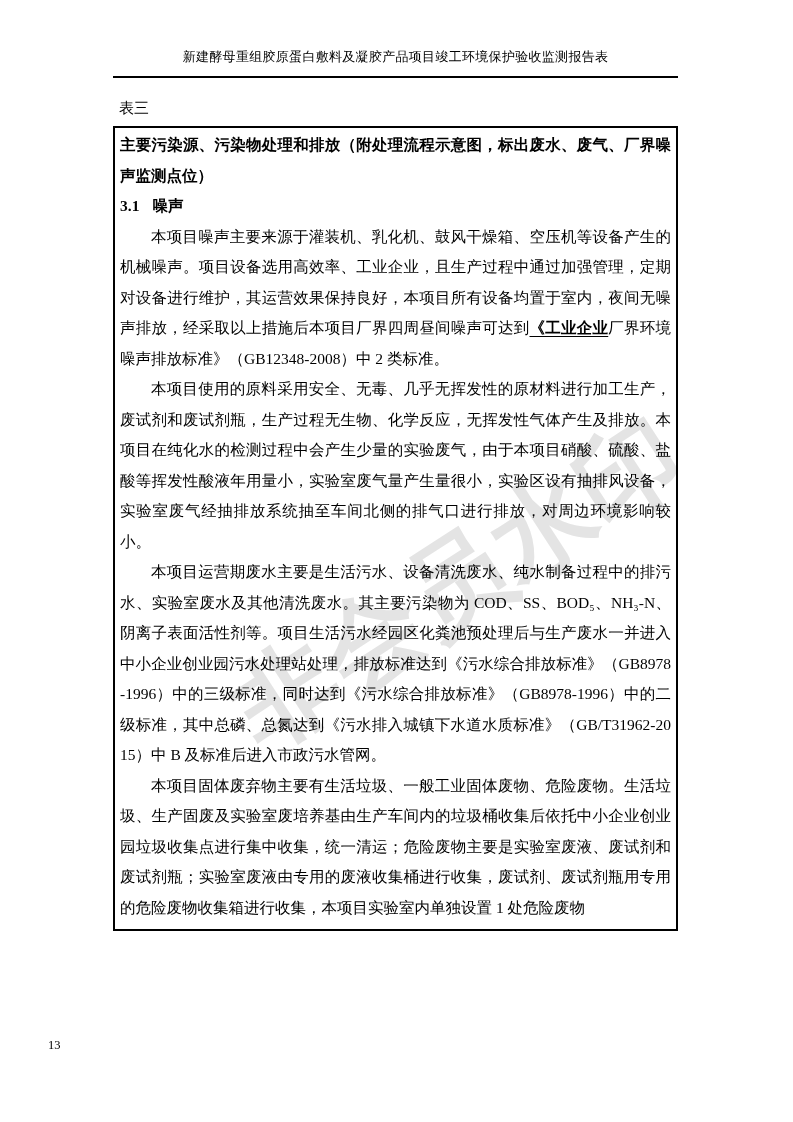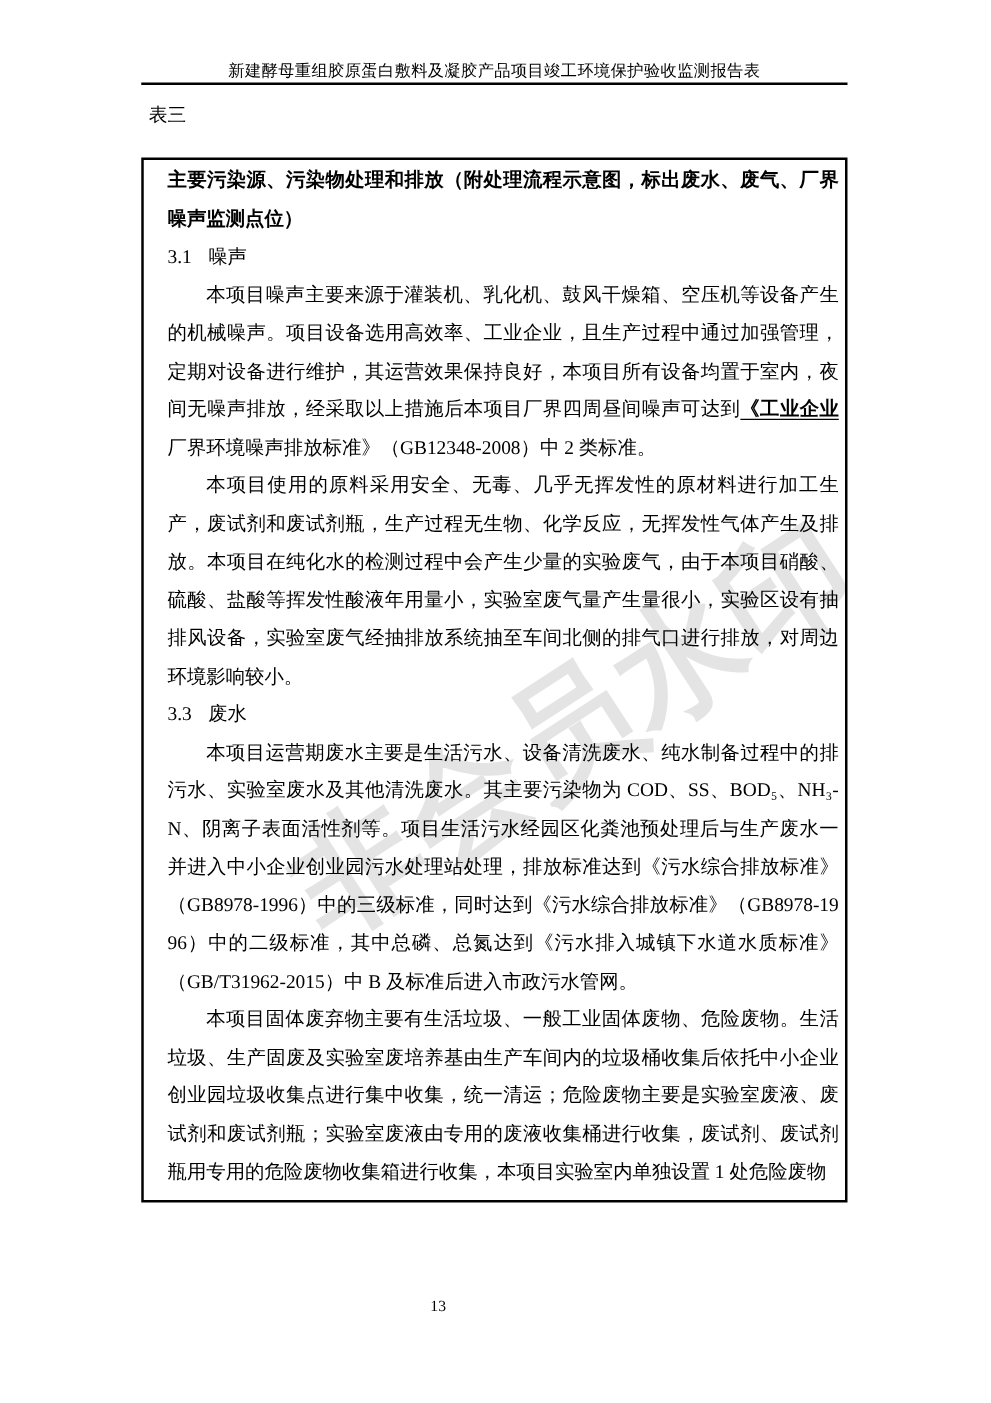--- a/index.html
+++ b/index.html
@@ -16,55 +16,55 @@
     color: #000000;
   }
   .layer { position: absolute; z-index: 1; }
 
   
   .doc-header {
     left: 113px;
     top: 48px;
     width: 565px;
     border-bottom: 2px solid #000;
-    padding-bottom: 0;
+    padding-bottom: 10px;
     text-align: center;
   }
   .doc-header .header-title {
     font-size: 13px;
     letter-spacing: 0.3px;
     white-space: nowrap;
   }
 
   
   .table-label {
     left: 119px;
-    top: 83px;
+    top: 99px;
     font-size: 15px;
   }
 
   
   .doc-table {
     left: 113px;
     top: 126px;
     width: 565px;
     box-sizing: border-box;
     border: 2px solid #000;
-    padding: 2px 5px 6px 19px;
+    padding: 2px 5px 6px 5px;
     font-size: 15.5px;
     line-height: 30.5px;
     background: transparent;
   }
   .table-title {
     font-weight: bold;
     text-align: justify;
     word-break: break-all;
   }
   .section-heading {
-    font-weight: normal;
+    font-weight: bold;
   }
   .section-heading .h-num {
     margin-right: 0.85em;
     font-family: "Liberation Serif", serif;
   }
   .para {
     margin: 0;
     text-indent: 2em;
     text-align: justify;
     word-break: break-all;
@@ -89,22 +89,22 @@
     transform-origin: center center;
     pointer-events: none;
     user-select: none;
   }
 
   
   .page-number {
     left: 0;
     top: 1038px;
     width: 701px;
-    text-align: center;
     font-size: 12.5px;
+    padding-left: 48px;
   }
 </style>
 </head>
 <body>
 
 <div class="watermark">非会员水印</div>
 
 <div class="layer doc-header">
   <div class="header-title">新建酵母重组胶原蛋白敷料及凝胶产品项目竣工环境保护验收监测报告表</div>
 </div>
@@ -120,23 +120,20 @@
       <span class="h-num">3.1</span><span class="h-label">噪声</span>
     </div>
     <p class="para"><span>本项目噪声主要来源于灌装机、乳化机、鼓风干燥箱、空压机等设备产生的机械噪声。项目设备选用高效率、工业企业，且生产过程中通过加强管理，定期对设备进行维护，其运营效果保持良好，本项目所有设备均置于室内，夜间无噪声排放，经采取以上措施后本项目厂界四周昼间噪声可达到</span><span class="seg-underline">《工业企业</span><span>厂界环境噪声排放标准》（GB12348-2008）中 2 类标准。</span></p>
   </div>
 
   <div class="section">
     <p class="para"><span>本项目使用的原料采用安全、无毒、几乎无挥发性的原材料进行加工生产，废试剂和废试剂瓶，生产过程无生物、化学反应，无挥发性气体产生及排放。本项目在纯化水的检测过程中会产生少量的实验废气，由于本项目硝酸、硫酸、盐酸等挥发性酸液年用量小，实验室废气量产生量很小，实验区设有抽排风设备，实验室废气经抽排放系统抽至车间北侧的排气口进行排放，对周边环境影响较小。</span></p>
   </div>
 
   <div class="section">
-    <div class="section-heading">
-      <span class="h-num">3.3</span><span class="h-label">废水</span>
-    </div>
     <p class="para"><span>本项目运营期废水主要是生活污水、设备清洗废水、纯水制备过程中的排污水、实验室废水及其他清洗废水。其主要污染物为 COD、SS、BOD₅、NH₃-N、阴离子表面活性剂等。项目生活污水经园区化粪池预处理后与生产废水一并进入中小企业创业园污水处理站处理，排放标准达到《污水综合排放标准》（GB8978-1996）中的三级标准，同时达到《污水综合排放标准》（GB8978-1996）中的二级标准，其中总磷、总氮达到《污水排入城镇下水道水质标准》（GB/T31962-2015）中 B 及标准后进入市政污水管网。</span></p>
   </div>
 
   <div class="section">
     <p class="para"><span>本项目固体废弃物主要有生活垃圾、一般工业固体废物、危险废物。生活垃圾、生产固废及实验室废培养基由生产车间内的垃圾桶收集后依托中小企业创业园垃圾收集点进行集中收集，统一清运；危险废物主要是实验室废液、废试剂和废试剂瓶；实验室废液由专用的废液收集桶进行收集，废试剂、废试剂瓶用专用的危险废物收集箱进行收集，本项目实验室内单独设置 1 处危险废物</span></p>
   </div>
 
 </div>
 
 <div class="layer page-number">13</div>

